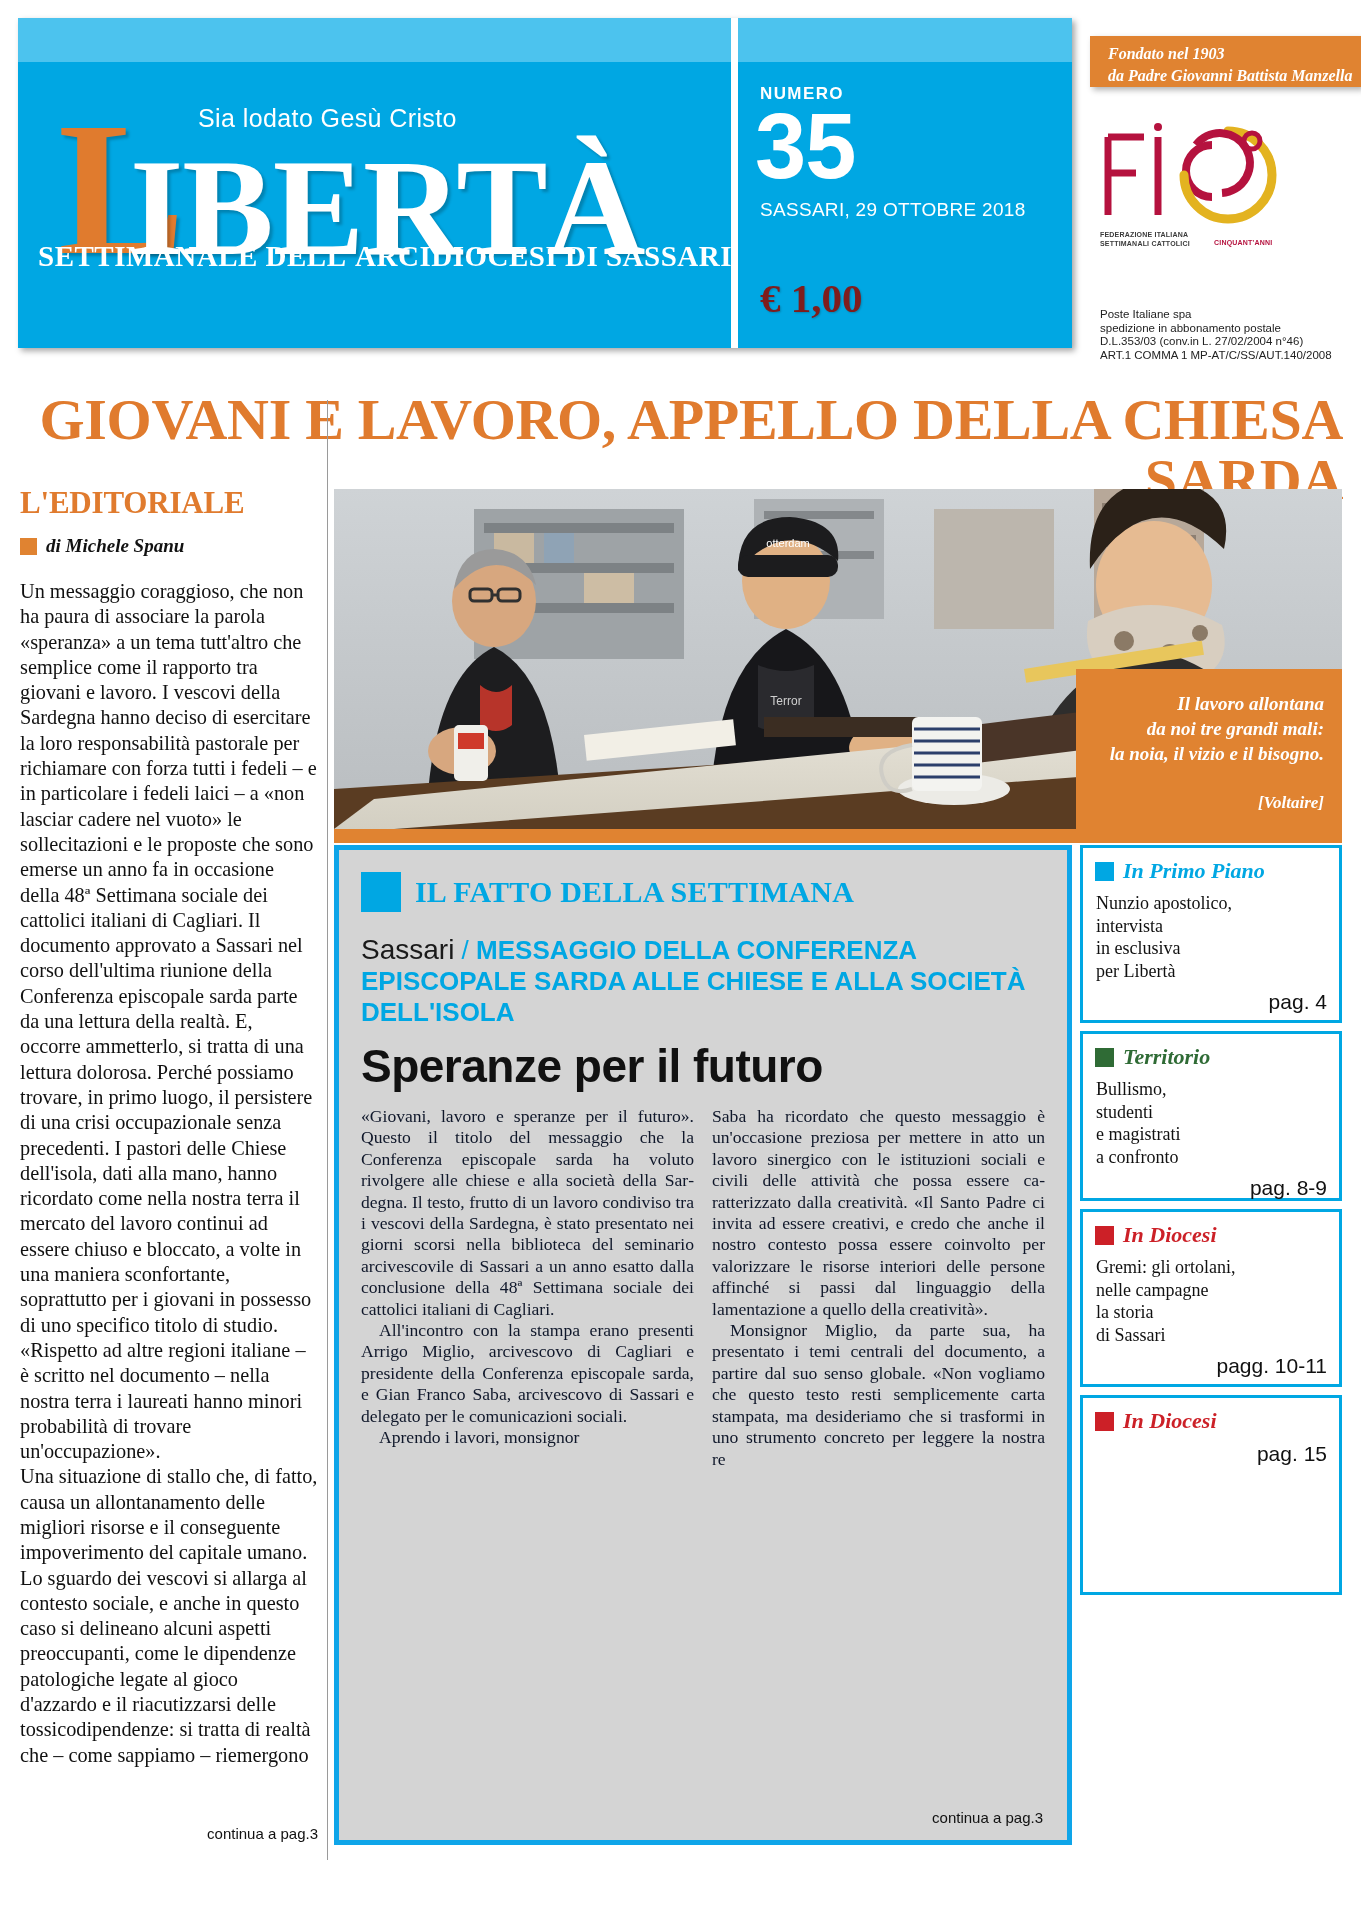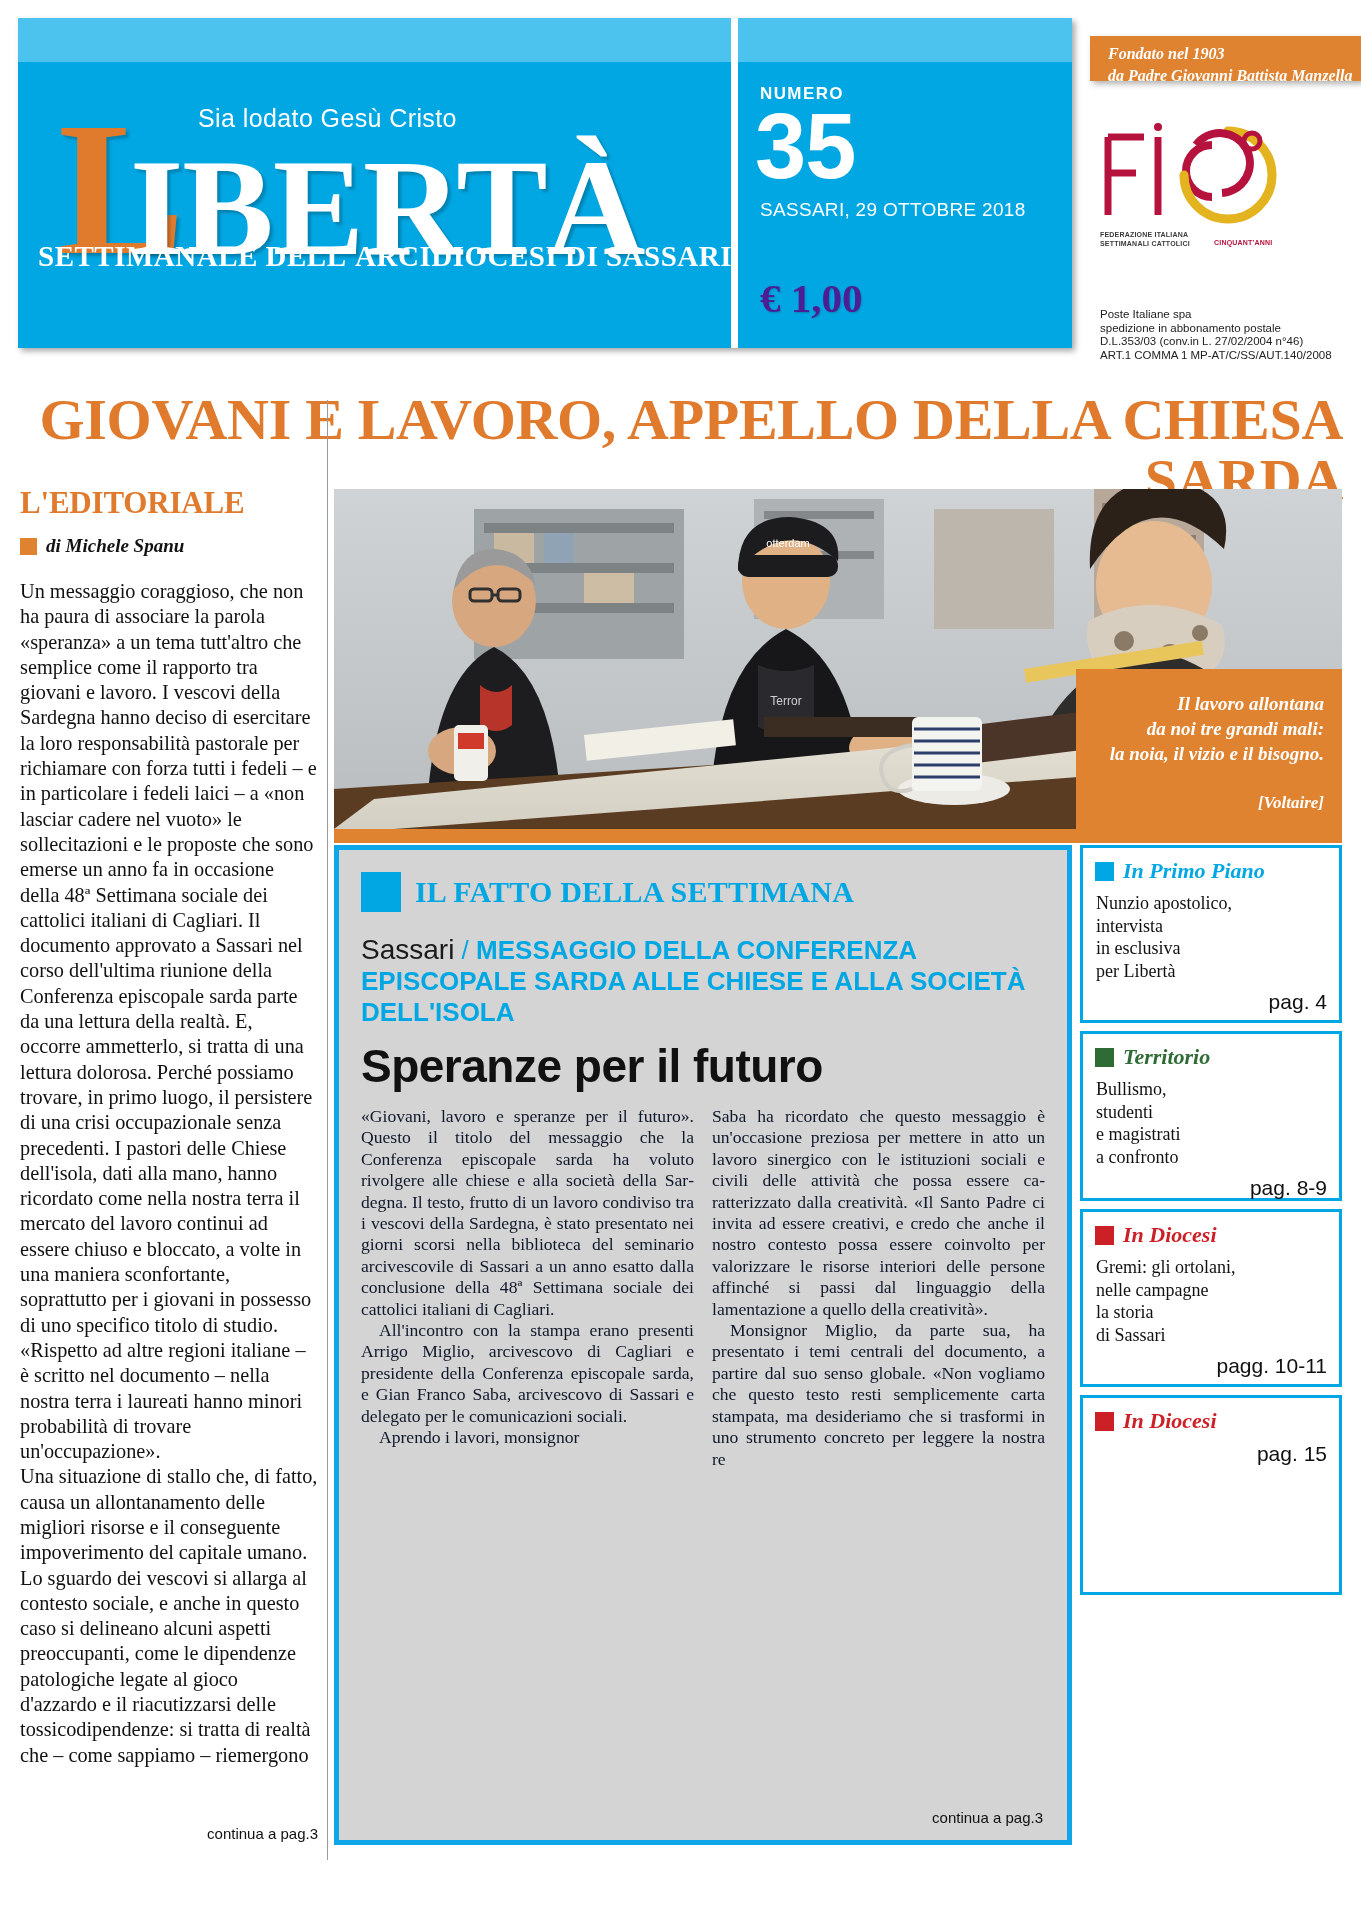--- a/index.html
+++ b/index.html
@@ -67,27 +67,27 @@
     letter-spacing:-1px;
   }
   .numero-date{
     position:absolute;left:742px;top:181px;
     font-family:"Liberation Sans",sans-serif;
     font-size:19px;font-weight:400;color:#ffffff;letter-spacing:.3px;
   }
   .price{
     position:absolute;left:742px;top:256px;
     font-family:"Liberation Serif",serif;
-    font-size:41px;font-weight:700;color:#4c1d95;
+    font-size:41px;font-weight:700;color:#7f1d1d;
     text-shadow:1px 1px 2px rgba(0,0,0,.2);
   }
 
   
   .founded{
-    position:absolute;left:1072px;top:18px;width:271px;height:45px;
+    position:absolute;left:1072px;top:18px;width:271px;height:51px;
     background:#e08331;
     box-shadow:3px 3px 6px rgba(0,0,0,.3);
   }
   .founded span{
     display:block;
     font-family:"Liberation Serif",serif;
     font-style:italic;font-weight:700;
     color:#ffffff;font-size:16px;line-height:22px;
     padding-left:18px;
   }

